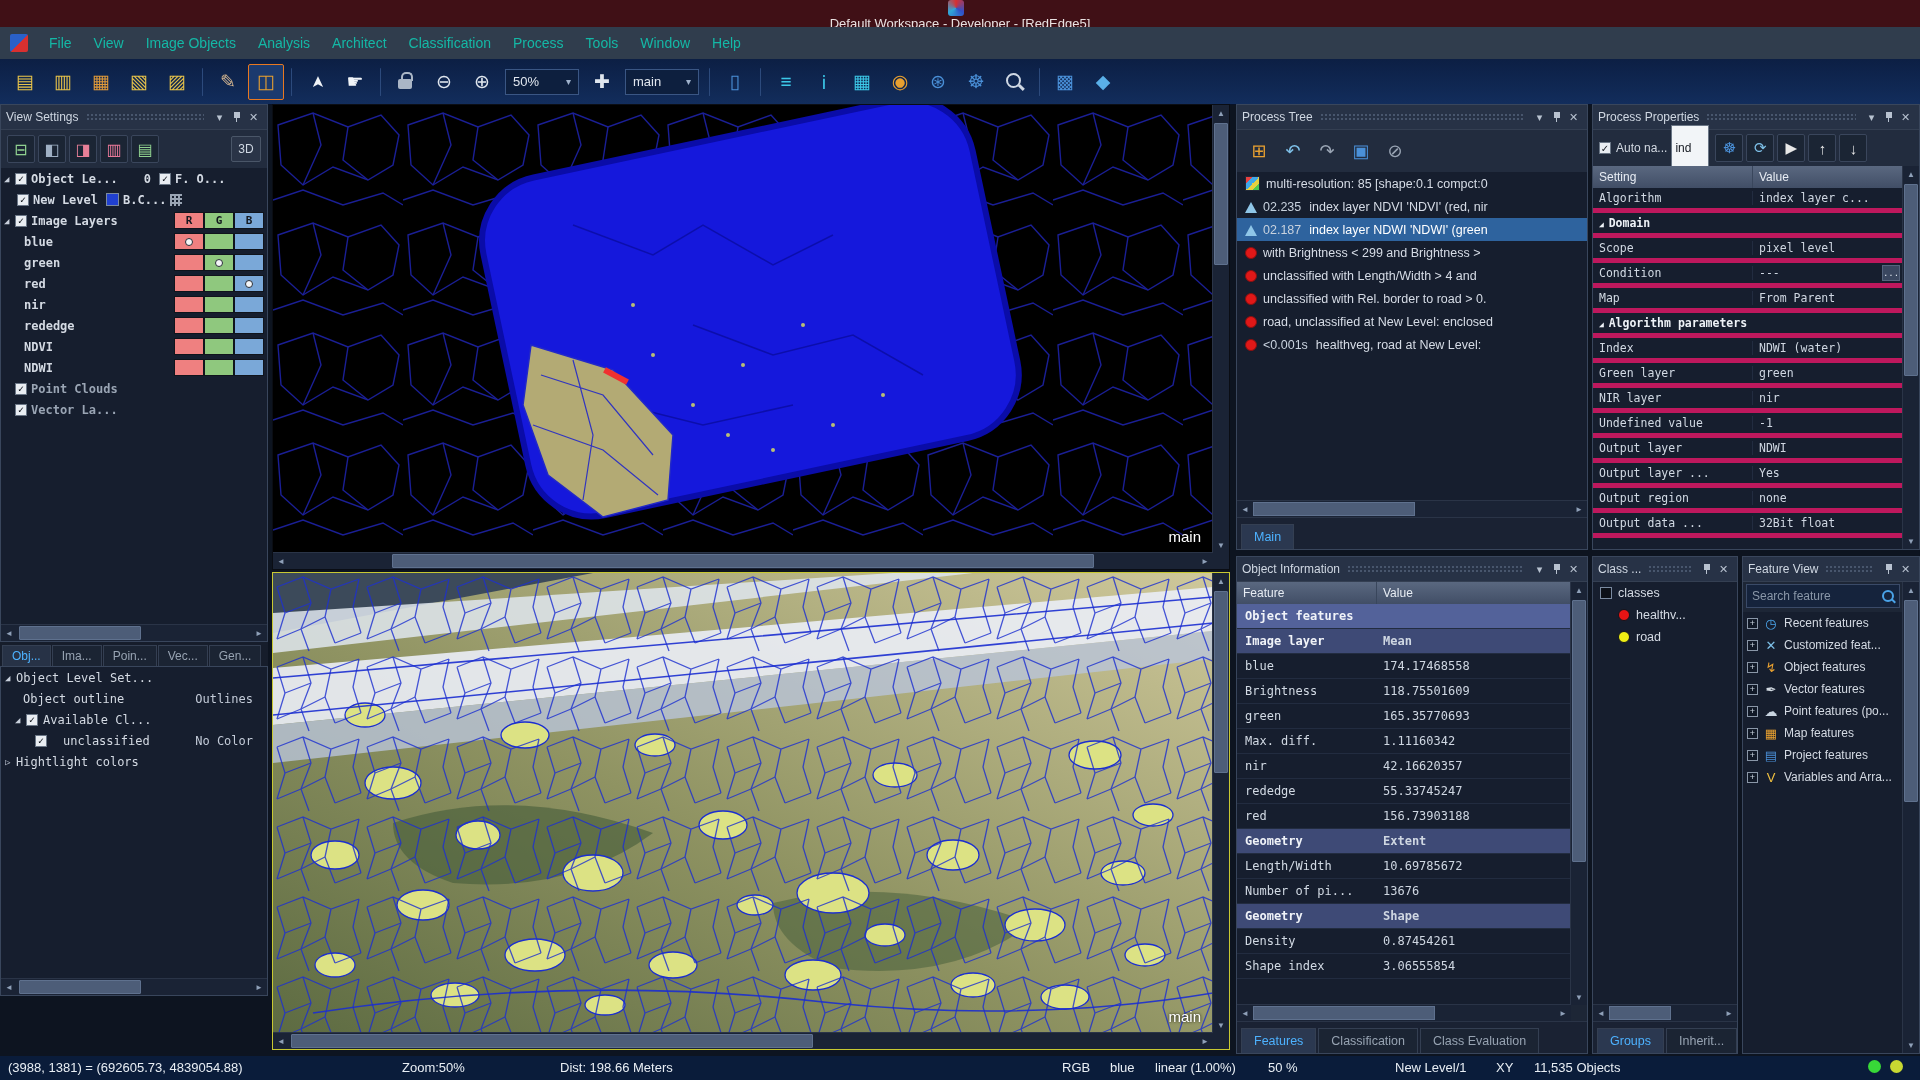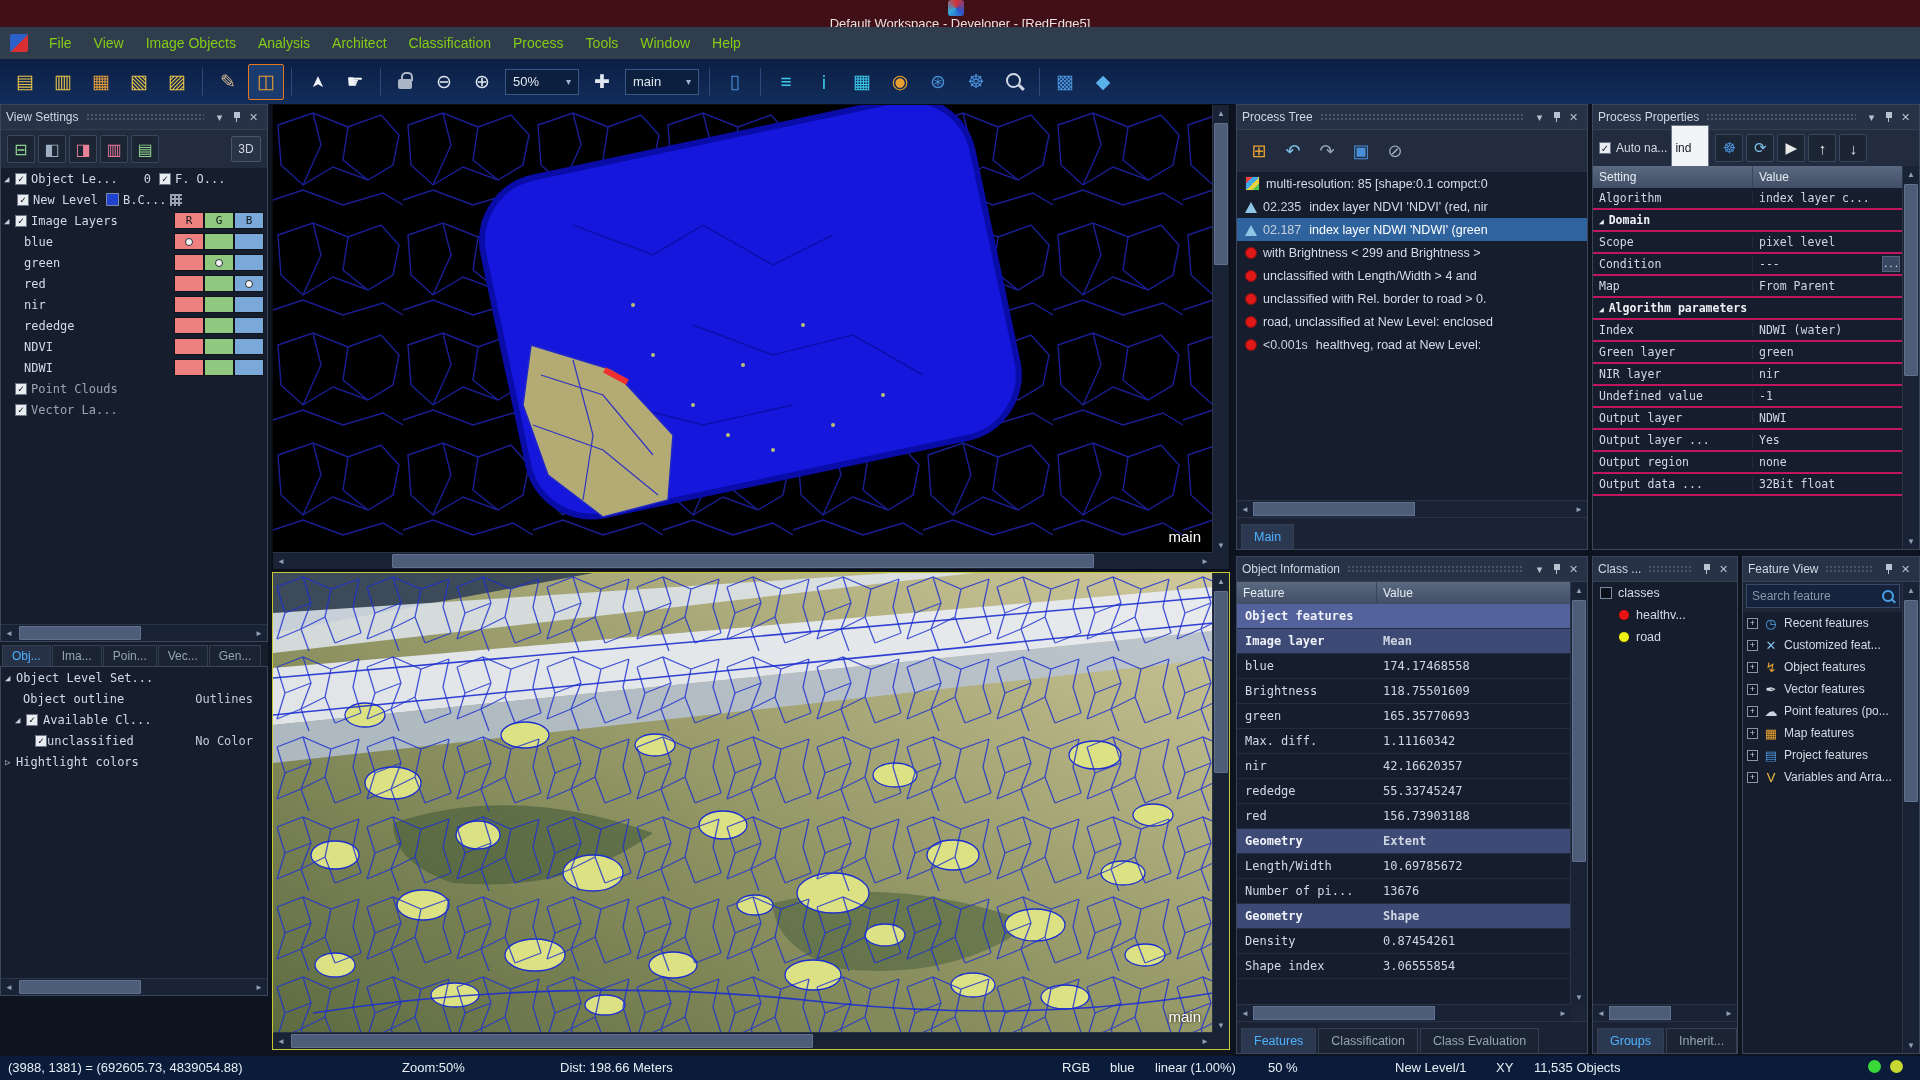--- a/index.html
+++ b/index.html
@@ -13,21 +13,21 @@
   .win-btns{margin-left:auto;display:flex;}
   .win-btn{width:44px;height:27px;display:flex;align-items:center;justify-content:center;}
   .win-min::before{content:"";width:11px;height:2px;background:#cfcfcf;display:block;}
   .win-max::before{content:"";width:10px;height:9px;border:2px solid #cfcfcf;display:block;}
   .win-close::before{content:"✕";color:#cfcfcf;font-size:13px;}
 
   
   .menubar{position:absolute;left:0;top:27px;right:0;height:32px;background:#303d4d;display:flex;align-items:center;padding:0 6px;border-bottom:1px solid #202a36;}
   .menu-logo{width:18px;height:18px;border-radius:2px;background:linear-gradient(135deg,#2a60c8 50%,#d83030 50%);margin:0 10px 0 4px;flex:none;}
   .menu-items{display:flex;}
-  .menu-item{padding:6px 11px;font-size:14px;color:#84cc16;cursor:default;}
+  .menu-item{padding:6px 11px;font-size:14px;color:#14b8a6;cursor:default;}
 
   
   .toolbar{position:absolute;left:0;top:59px;right:0;height:45px;background:linear-gradient(#0c1f44,#122d5c);display:flex;align-items:center;padding:0 6px;border-bottom:1px solid #081228;}
   .tb-group{display:flex;align-items:center;}
   .tb-icon{width:34px;height:34px;display:flex;align-items:center;justify-content:center;font-size:19px;border:1px solid transparent;border-radius:2px;margin:0 1px;cursor:default;}
   .tb-icon.active{border-color:#e87820;background:#1b3a6e;}
   .tb-icon.sep{width:1px;height:28px;background:#2c4a7c;margin:0 6px;border:none;pointer-events:none;}
   .tb-icon.cursor{transform:rotate(-90deg);font-size:16px;}
   .tb-icon.lock{position:relative;}
   .tb-icon.lock::before{content:"";position:absolute;top:7px;left:12px;width:8px;height:7px;border:2px solid #aab6c6;border-bottom:none;border-radius:5px 5px 0 0;}
@@ -54,21 +54,21 @@
   .cb.checked::after{content:"✓";}
   .exp{width:11px;display:inline-block;color:#c8d0dc;font-size:9px;flex:none;}
   .exp.open::before{content:"◢";}
   .exp.closed::before{content:"▷";}
 
   
   #view-settings{left:0;top:104px;width:268px;height:538px;}
   .vs-iconrow{height:38px;display:flex;align-items:center;padding:0 6px;border-bottom:1px solid #2a3447;background:#222c3e;}
   .vs-ico{width:26px;height:26px;display:flex;align-items:center;justify-content:center;font-size:16px;border:1px solid #3a465c;background:#1b2534;margin-right:3px;border-radius:2px;}
   .btn-3d{margin-left:auto;width:28px;height:24px;border:1px solid #4a5668;background:#2a3447;color:#cfd7e2;display:flex;align-items:center;justify-content:center;font-size:12px;border-radius:2px;}
-  .vs-tree{position:absolute;top:63px;left:0;right:0;bottom:16px;background:#161e2e;overflow:hidden;font-family:"DejaVu Sans Mono",monospace;font-size:12px;}
+  .vs-tree{position:absolute;top:63px;left:0;right:0;bottom:16px;background:#161e2e;overflow:hidden;font-family:"DejaVu Sans Mono",monospace;font-size:12px;font-weight:bold;}
   .vs-row{height:21px;display:flex;align-items:center;padding:0 3px;white-space:nowrap;}
   .vs-row .lbl{margin-left:4px;}
   .swatch-blue{width:11px;height:11px;background:#2040d0;border:1px solid #7a8aa0;margin-left:8px;flex:none;}
   .mini-grid{width:12px;height:12px;margin-left:4px;background:linear-gradient(#9aa5b4 2px,transparent 2px),linear-gradient(90deg,#9aa5b4 2px,transparent 2px);background-size:4px 4px;flex:none;}
   .lcell{width:30px;height:17px;border:1px solid #10141c;display:flex;align-items:center;justify-content:center;flex:none;box-sizing:border-box;font-size:11px;color:#14181f;}
   .cell-r{background:#ef8080;} .cell-g{background:#8fc87e;} .cell-b{background:#7aa8d8;}
   .dot{display:none;width:8px;height:8px;border-radius:50%;background:#f4f6f8;border:1.5px solid #2a2f38;box-sizing:border-box;}
   .dot.show{display:block;}
   .layer-name{flex:1;padding-left:20px;}
   .hscroll{position:absolute;left:0;right:0;bottom:0;height:16px;background:#1a2335;display:flex;align-items:center;border-top:1px solid #2a3447;}
@@ -126,21 +126,21 @@
 
   
   #process-props{left:1592px;top:104px;width:328px;height:446px;}
   .pp-controls{height:36px;display:flex;align-items:center;padding:0 6px;background:#222c3e;border-bottom:1px solid #2a3447;}
   .pp-controls .cb{margin-right:5px;}
   .pp-name-input{width:30px;height:20px;background:#f2f5f8;border:1px solid #6a7686;color:#141820;font-size:12px;padding:12px 3px;margin:0 6px 0 4px;font-family:"Liberation Sans",sans-serif;}
   .pp-btn-ico{width:26px;height:26px;display:flex;align-items:center;justify-content:center;font-size:15px;border:1px solid #3a465c;background:#1b2534;border-radius:2px;margin-right:3px;}
   .grid-head{display:flex;background:linear-gradient(#5a6880,#414e66);font-size:12px;color:#e8edf4;height:22px;align-items:center;border-bottom:1px solid #2a3548;}
   .grid-head span{padding:0 6px;border-right:1px solid #39465c;height:100%;display:flex;align-items:center;box-sizing:border-box;}
   .pp-grid{position:absolute;top:59px;left:0;right:16px;bottom:0;background:#161e2e;overflow:hidden;}
-  .pp-row{display:flex;height:20px;align-items:center;border-bottom:2px solid #be185d;font-size:11.5px;}
+  .pp-row{display:flex;height:20px;align-items:center;border-bottom:5px solid #be185d;font-size:11.5px;}
   .pp-set{width:160px;flex:none;padding:0 6px;border-right:1px solid #222c40;color:#d2dae4;overflow:hidden;white-space:nowrap;box-sizing:border-box;}
   .pp-val{flex:1;padding:0 6px;color:#cfd7e2;overflow:hidden;white-space:nowrap;}
   .pp-btn{flex:none;width:16px;height:14px;background:#3a4burgundy;display:none;}
   .pp-row .pp-btn:not(:empty){display:flex;align-items:center;justify-content:center;background:#3a4760;border:1px solid #55647e;color:#dfe6ee;font-size:9px;margin-right:3px;}
   .pp-row.group .pp-set{width:auto;flex:1;font-weight:bold;color:#eef2f7;border-right:none;}
   .pp-row.group .pp-set::before{content:"◢ ";font-size:8px;}
   #pp-vscroll{top:59px;}
 
   
   #object-info{left:1236px;top:556px;width:352px;height:498px;}
@@ -439,21 +439,21 @@
         <span>Object outline</span>
         <span class="lv-val">Outlines</span>
       </div>
       <div class="lv-row" style="padding-left:14px">
         <span class="exp open"></span>
         <span class="cb checked"></span>
         <span style="margin-left:5px">Available Cl...</span>
       </div>
       <div class="lv-row" style="padding-left:34px">
         <span class="cb checked"></span>
-        <span style="margin-left:0">unclassified</span>
+        <span style="margin-left:16px">unclassified</span>
         <span class="lv-val">No Color</span>
       </div>
       <div class="lv-row">
         <span class="exp closed"></span>
         <span>Hightlight colors</span>
       </div>
     </div>
     <div class="hscroll">
       <span class="sb-btn">◄</span>
       <span class="sb-thumb" style="width:120px"></span>

